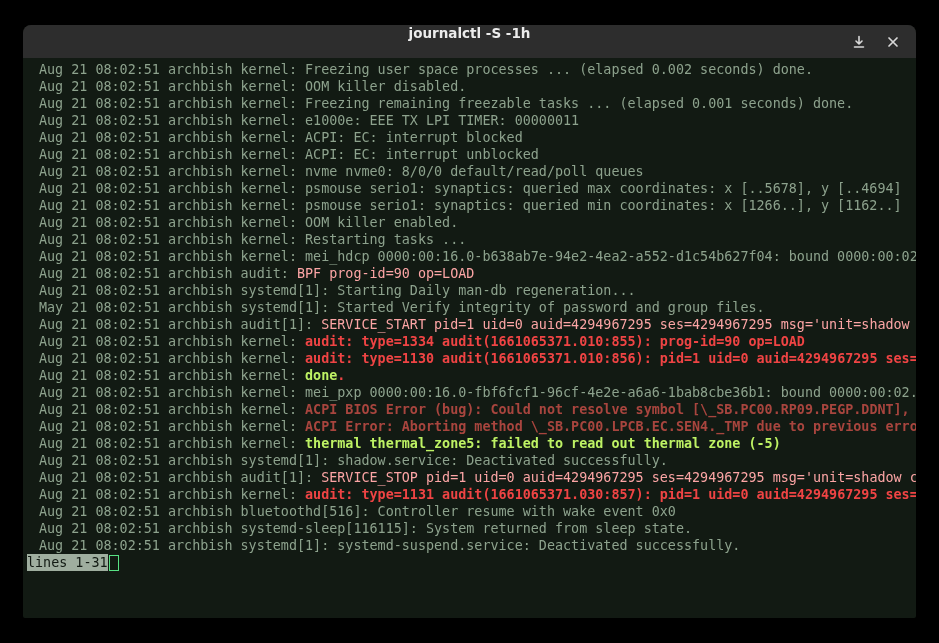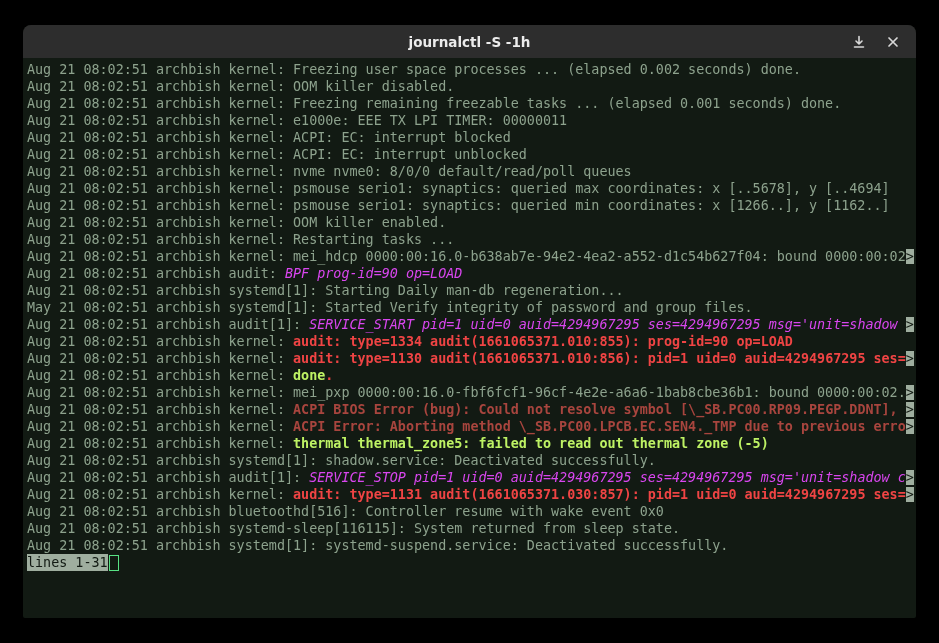--- a/index.html
+++ b/index.html
@@ -5,39 +5,39 @@
   html,body { margin:0; padding:0; }
   body {
     width:939px; height:643px; background:#000; position:relative; overflow:hidden;
     font-family:"DejaVu Sans", sans-serif;
   }
   .window {
     position:absolute; left:23px; top:25px; width:893px; height:593px;
     border-radius:8px 8px 2px 2px; overflow:hidden; background:#121a13;
   }
   .titlebar {
-    height:33px; background:#2d2d2d; display:flex; align-items:center; justify-content:center;
+    height:33px; background:#2d2d2d; display:flex; justify-content:center;
     position:relative;
   }
   .title { color:#ececec; font-weight:bold; font-size:13.5px; font-family:"DejaVu Sans", sans-serif; }
   .controls { position:absolute; right:10px; top:0; height:100%; display:flex; align-items:center; gap:8px; }
   .tbtn {
     width:26px; height:26px; border:none; background:transparent; border-radius:13px;
     display:flex; align-items:center; justify-content:center; padding:0; cursor:pointer;
   }
   .tbtn svg { display:block; }
   .screen {
     position:absolute; top:33px; left:0; right:0; bottom:0;
     padding:3px 0 0 4px;
     font-family:"DejaVu Sans Mono", monospace; font-size:13.4px; line-height:17px;
     color:#8da28d;
   }
-  .line { white-space:pre; height:17px; }
+  .line { white-space:pre; height:17px;margin-left:12px; }
   .default { color:#8da28d; }
-  .blue    { color:#d946ef;font-style:italic; }
+  .blue    { color:#fca5a5; }
   .bright  { color:#ef4444; font-weight:bold; }
   .yellow  { color:#bef264; font-weight:bold; }
   .red     { color:#a8453e; font-weight:bold; }
   .marker  { background:#9fae9f; color:#121a13; }
   .status  { display:flex; align-items:flex-end; height:17px; }
   .status-text { background:#9fae9f; color:#121a13; white-space:pre; }
   .cursor  { width:8px; height:14px; border:1.5px solid #58e284; margin-left:1px; }
 </style>
 </head>
 <body>

